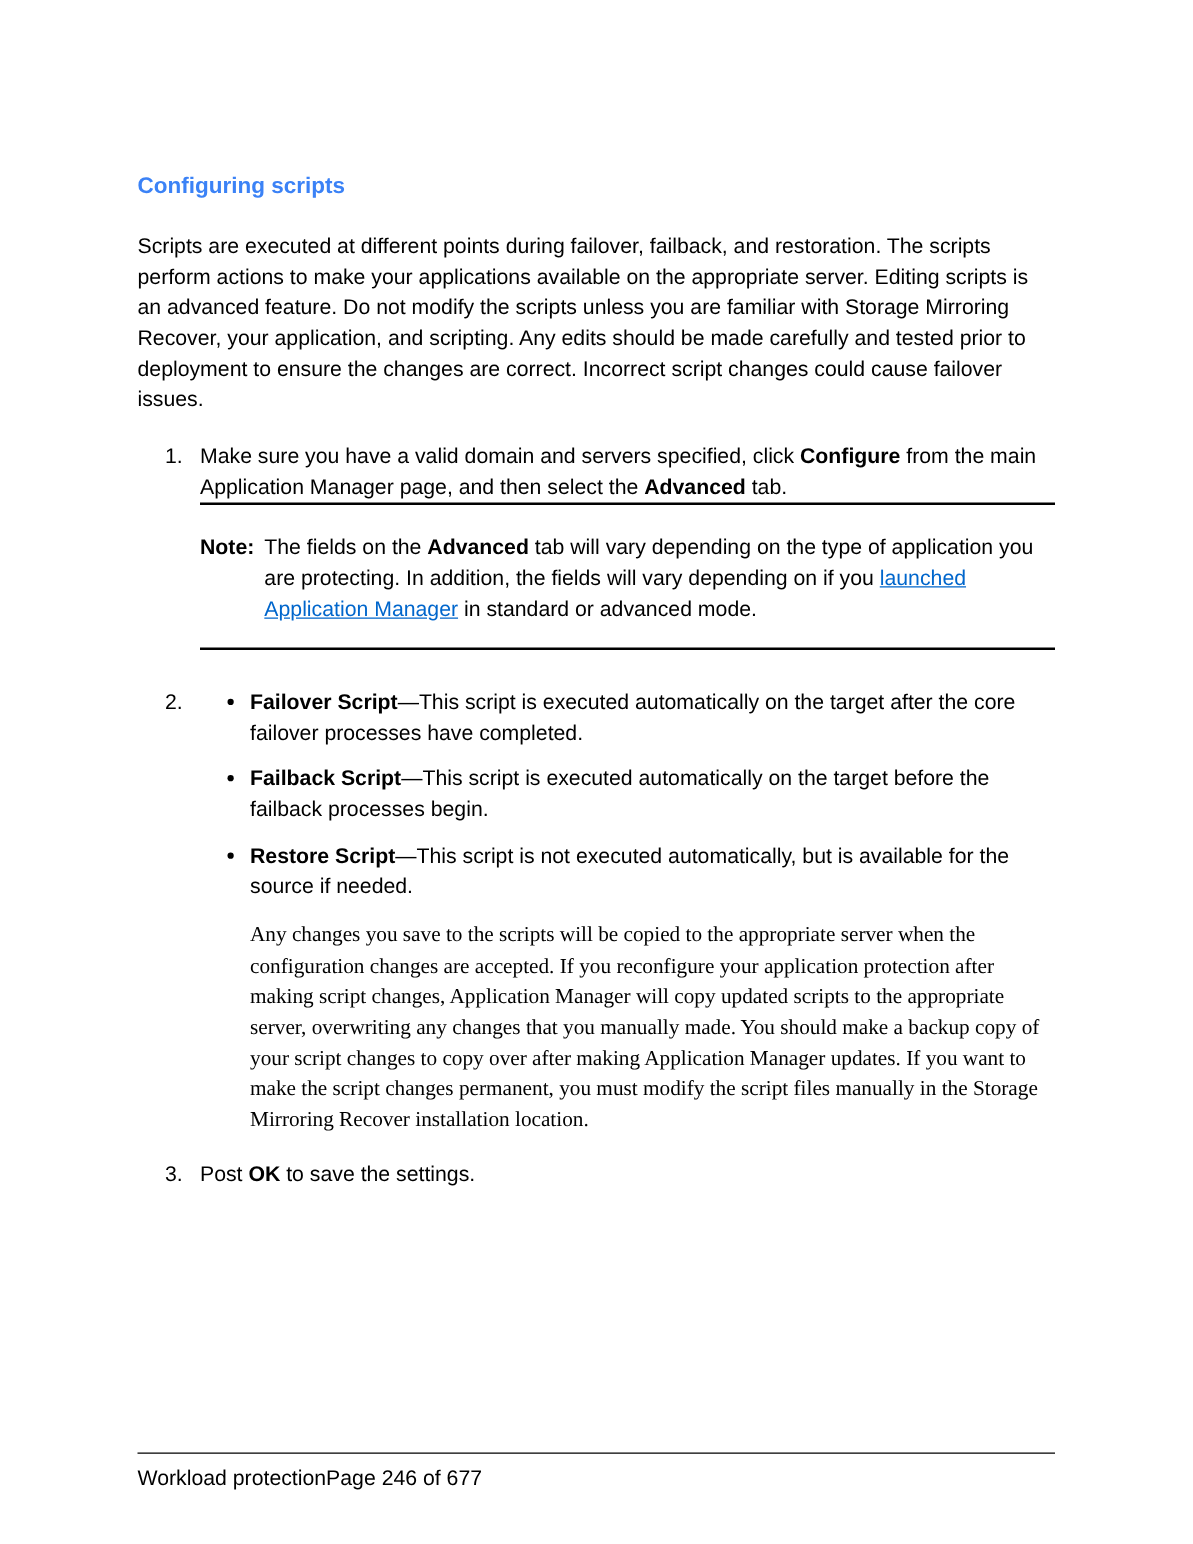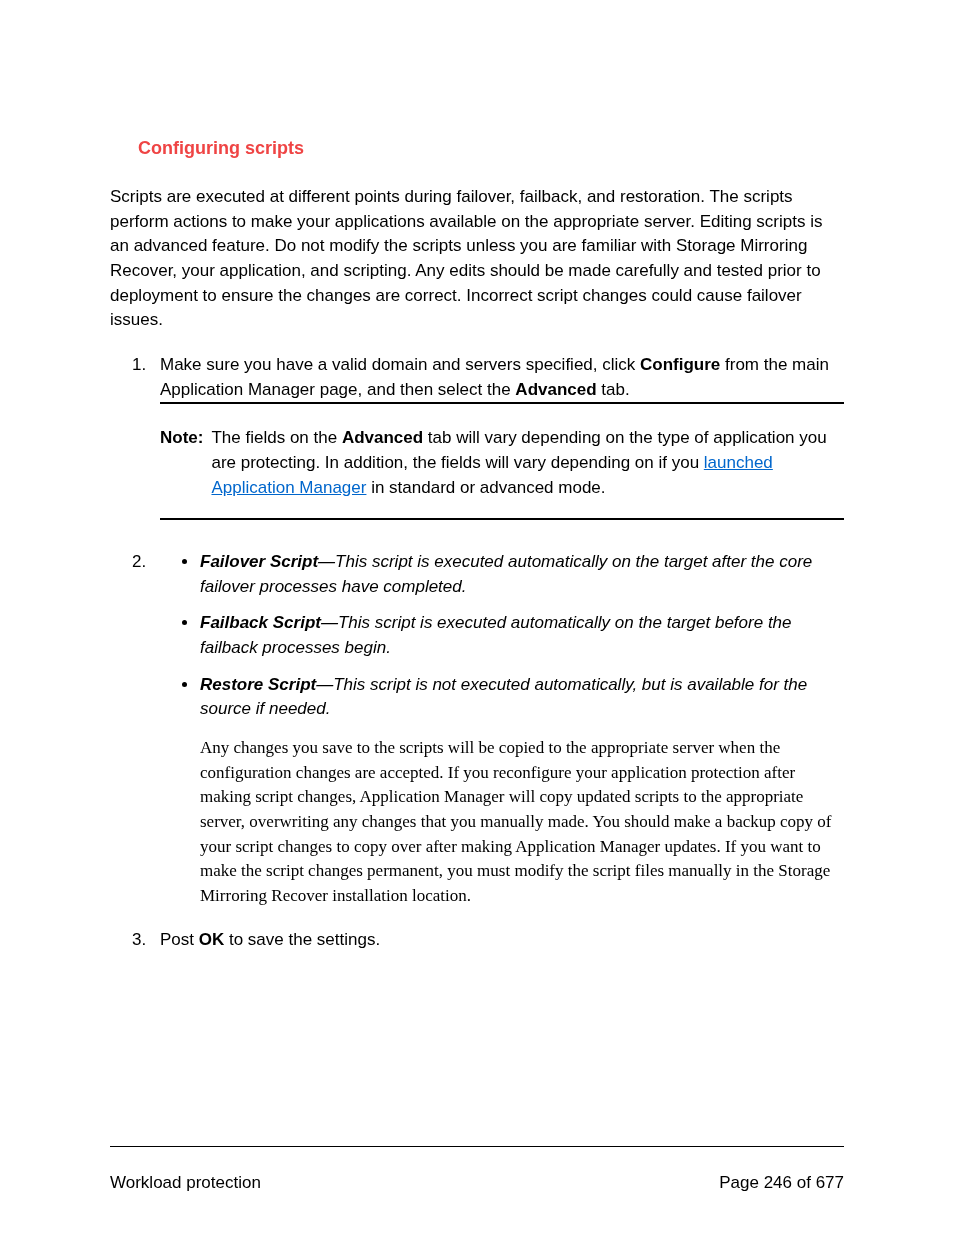--- a/index.html
+++ b/index.html
@@ -12,25 +12,24 @@
       font-size: 17px;
       line-height: 1.45;
       color: #000;
       background: #fff;
       width: 954px;
       height: 1235px;
       position: relative;
       padding: 135px 110px 0 110px;
     }
     .heading {
-      color: #ef4444;
+      color: #3b82f6;
       font-weight: bold;
       font-size: 18px;
       margin-bottom: 24px;
-      margin-left: 28px;
     }
     .intro {
       margin-bottom: 20px;
     }
     ol {
       list-style: none;
       counter-reset: item;
       padding-left: 50px;
     }
     ol > li {
@@ -66,21 +65,20 @@
       text-decoration: underline;
     }
     ul {
       list-style: none;
       padding-left: 40px;
       margin-top: 8px;
     }
     ul > li {
       position: relative;
       margin-bottom: 12px;
-      font-style: italic;
     }
     ul > li::before {
       content: "";
       position: absolute;
       left: -18px;
       top: 9px;
       width: 5px;
       height: 5px;
       background: #000;
       border-radius: 50%;
@@ -89,23 +87,22 @@
       margin-top: 14px;
       padding-left: 40px;
       font-family: Liberation Serif, serif;
     }
     .footer {
       position: absolute;
       bottom: 39px;
       left: 110px;
       right: 110px;
       border-top: 1px solid #000;
-      padding-top: 24px;
+      padding-top: 8px;
       display: flex;
-      justify-content: space-between;
       font-size: 17px;
     }
     .bold {
       font-weight: bold;
       text-align: center;
     }
   </style>
 </head>
 <body>
 

